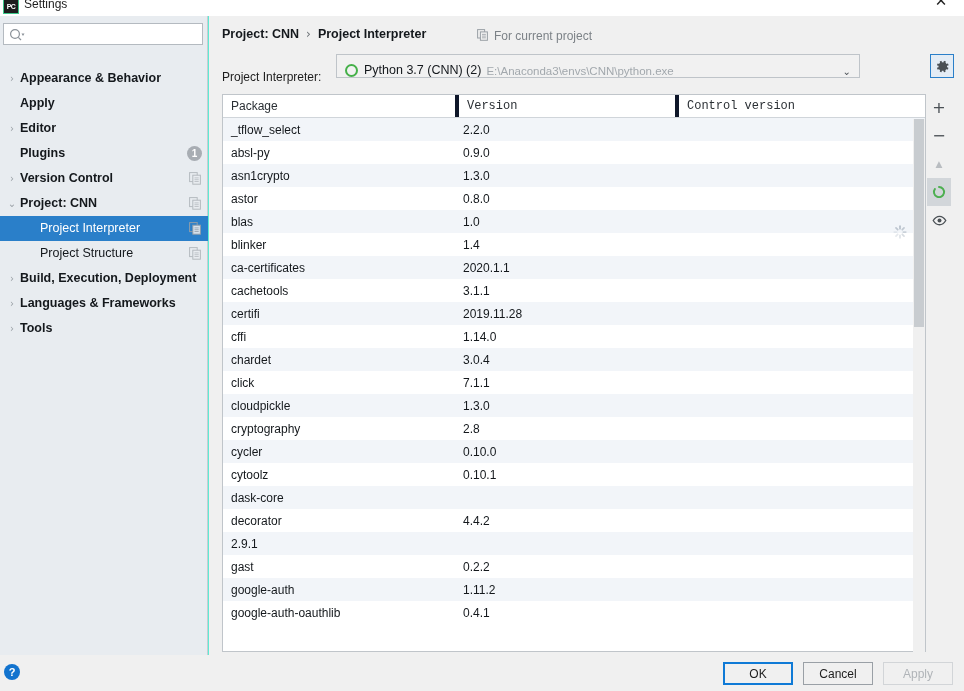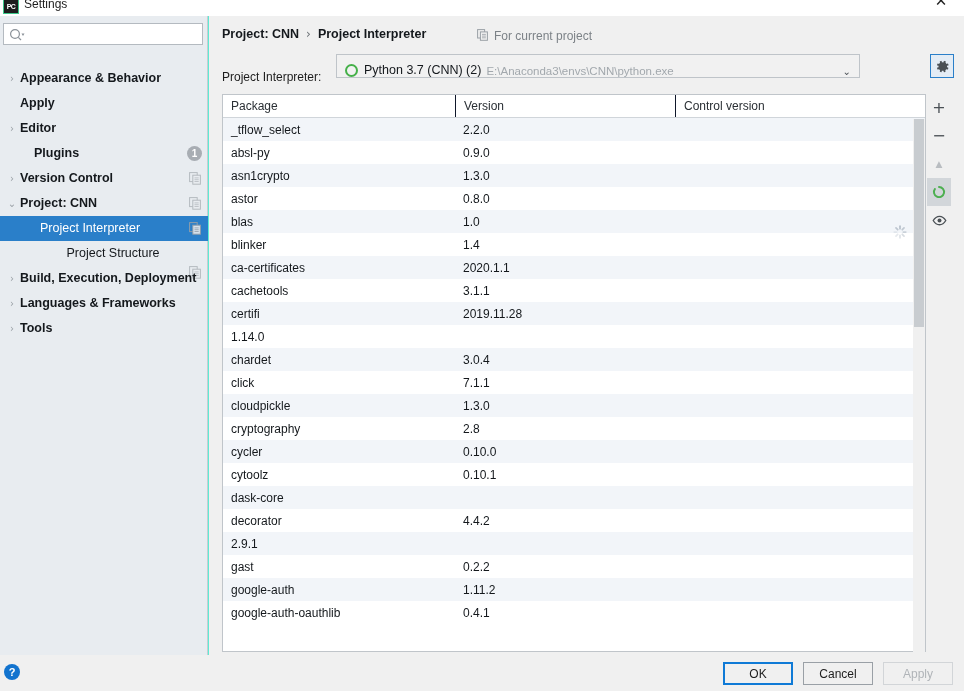--- a/index.html
+++ b/index.html
@@ -123,21 +123,21 @@
     border: 1px solid #c0c5ca; background: #ffffff;
   }
   #pkg-header {
     position: relative; height: 23px; background: #ffffff;
     border-bottom: 1px solid #d0d5da; display: flex;
   }
   .hcell {
     font-size: 12px; color: #2a2f34; display: flex; align-items: center;
     padding-left: 8px; height: 100%;
   }
-  .hcell + .hcell { border-left: 1px solid #0f172a; }
+  .hcell + .hcell { border-left: 4px solid #0f172a; font-family: Liberation Mono, monospace; }
   .c-pkg { width: 232px; }
   .c-ver { width: 220px; }
   .c-lat { flex: 1; }
 
   #pkg-body { position: relative; height: 534px; overflow: hidden; }
   .prow { display: flex; height: 23px; align-items: center; position: relative; }
   .prow.odd { background: #f2f5f9; }
   .prow.even { background: #ffffff; }
   .cell { font-size: 12px; color: #14181c; padding-left: 8px; white-space: nowrap; }
   .cell.c-pkg { width: 232px; }
@@ -216,21 +216,21 @@
         <div class="tree-row bold" style="padding-left: 4px;">
           <span class="tree-arrow"></span>
           <span class="tree-label">Apply</span>
           <span class="tree-right"></span>
         </div>
         <div class="tree-row bold" style="padding-left: 4px;">
           <span class="tree-arrow">›</span>
           <span class="tree-label">Editor</span>
           <span class="tree-right"></span>
         </div>
-        <div class="tree-row bold" style="padding-left: 18px;">
+        <div class="tree-row bold" style="padding-left: 4px;">
           <span class="tree-arrow"></span>
           <span class="tree-label">Plugins</span>
           <span class="tree-right">
             <span class="badge">1</span>
           </span>
         </div>
         <div class="tree-row bold" style="padding-left: 4px;">
           <span class="tree-arrow">›</span>
           <span class="tree-label">Version Control</span>
           <span class="tree-right">
@@ -262,21 +262,21 @@
           <span class="tree-right">
             <svg class="copy-icon" viewBox="0 0 13 13">
   <rect x="0.6" y="0.6" width="7.6" height="9" fill="none" stroke="#9aa0a6" stroke-width="1"></rect>
   <rect x="3.8" y="3.2" width="7.6" height="9" fill="#e8ecf0" stroke="#9aa0a6" stroke-width="1"></rect>
   <line x1="5.5" y1="5.9" x2="9.7" y2="5.9" stroke="#9aa0a6" stroke-width="0.8"></line>
   <line x1="5.5" y1="7.7" x2="9.7" y2="7.7" stroke="#9aa0a6" stroke-width="0.8"></line>
   <line x1="5.5" y1="9.5" x2="9.7" y2="9.5" stroke="#9aa0a6" stroke-width="0.8"></line>
 </svg>
           </span>
         </div>
-        <div class="tree-row" style="padding-left: 24px; flex-direction: column;">
+        <div class="tree-row" style="padding-left: 24px;">
           <span class="tree-arrow"></span>
           <span class="tree-label">Project Structure</span>
           <span class="tree-right">
             <svg class="copy-icon" viewBox="0 0 13 13">
   <rect x="0.6" y="0.6" width="7.6" height="9" fill="none" stroke="#9aa0a6" stroke-width="1"></rect>
   <rect x="3.8" y="3.2" width="7.6" height="9" fill="#e8ecf0" stroke="#9aa0a6" stroke-width="1"></rect>
   <line x1="5.5" y1="5.9" x2="9.7" y2="5.9" stroke="#9aa0a6" stroke-width="0.8"></line>
   <line x1="5.5" y1="7.7" x2="9.7" y2="7.7" stroke="#9aa0a6" stroke-width="0.8"></line>
   <line x1="5.5" y1="9.5" x2="9.7" y2="9.5" stroke="#9aa0a6" stroke-width="0.8"></line>
 </svg>
@@ -381,20 +381,21 @@
             <div class="cell c-pkg">cachetools</div>
             <div class="cell c-ver">3.1.1</div>
             <div class="cell c-lat"></div>
           </div>
           <div class="prow odd">
             <div class="cell c-pkg">certifi</div>
             <div class="cell c-ver">2019.11.28</div>
             <div class="cell c-lat"></div>
           </div>
           <div class="prow even">
+            <div class="cell c-pkg">cffi</div>
             <div class="cell c-ver">1.14.0</div>
             <div class="cell c-lat"></div>
           </div>
           <div class="prow odd">
             <div class="cell c-pkg">chardet</div>
             <div class="cell c-ver">3.0.4</div>
             <div class="cell c-lat"></div>
           </div>
           <div class="prow even">
             <div class="cell c-pkg">click</div>

